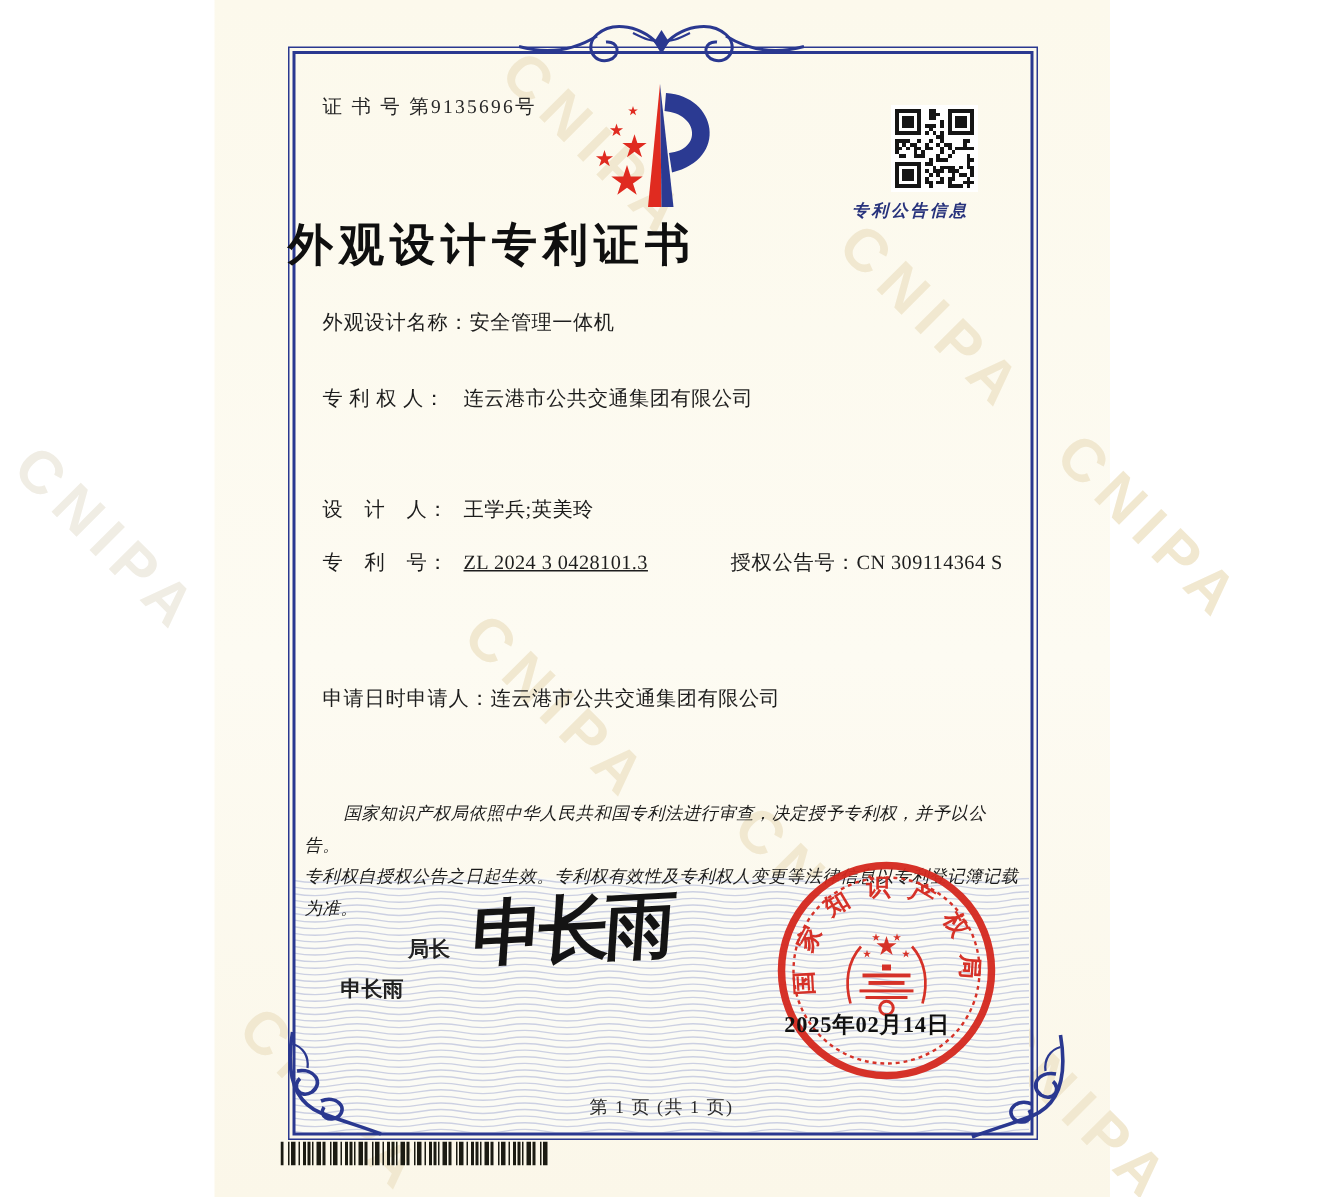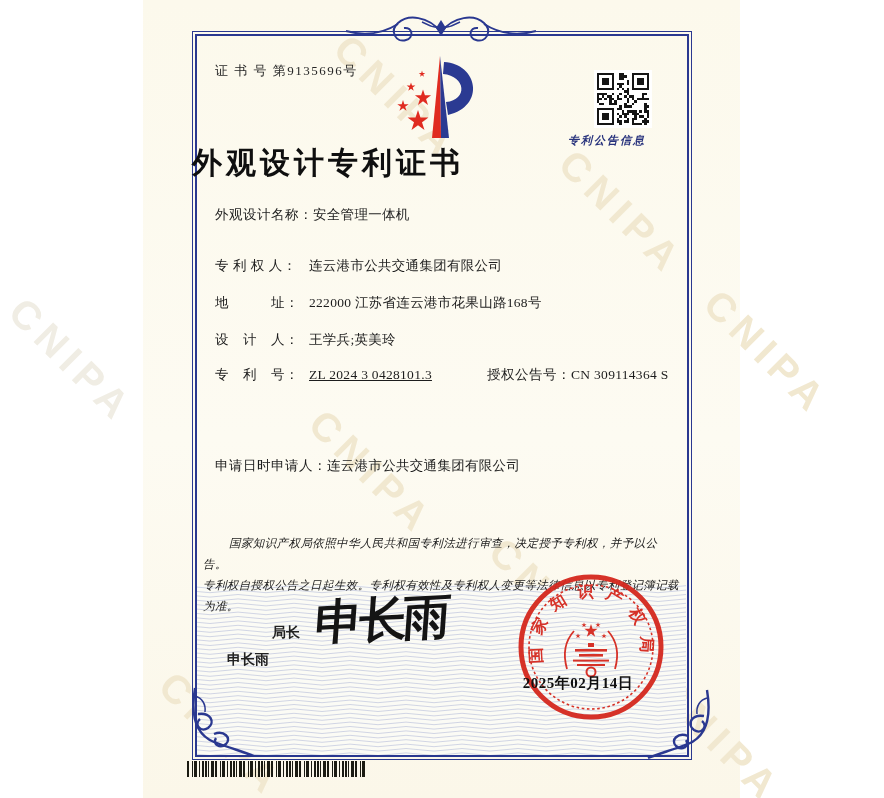--- a/index.html
+++ b/index.html
@@ -285,23 +285,20 @@
     <div class="qr-caption">专利公告信息</div>
 
     <div class="title">外观设计专利证书</div>
 
     <div class="row" style="top:257px;">
       <span class="flabel">专 利 权 人：</span><span class="fvalue">连云港市公共交通集团有限公司</span>
     </div>
     <div class="row" style="top:206px;">
       <span class="flabel">外观设计名称：</span><span class="fvalue">安全管理一体机</span>
     </div>
-    <div class="row" style="top:294px;">
-      <span class="flabel">地　　　址：</span><span class="fvalue">222000 江苏省连云港市花果山路168号</span>
-    </div>
     <div class="row" style="top:331px;">
       <span class="flabel">设　计　人：</span><span class="fvalue">王学兵;英美玲</span>
     </div>
     <div class="row" style="top:366px;text-decoration:underline;">
       <span class="flabel">专　利　号：</span><span class="fvalue">ZL 2024 3 0428101.3</span>
       <span class="col2"><span class="flabel">授权公告号：</span><span class="fvalue">CN 309114364 S</span></span>
     </div>
     <div class="row" style="top:437px;margin-top:20px;">
       <span class="flabel">申请日时申请人：</span><span class="fvalue">连云港市公共交通集团有限公司</span>
     </div>
@@ -336,20 +333,21 @@
         <rect x="-12" y="3" width="24" height="2.6" stroke="none"></rect>
         <rect x="-18" y="8.6" width="36" height="2" stroke="none"></rect>
         <rect x="-14" y="13" width="28" height="2" stroke="none"></rect>
         <circle cx="0" cy="21" r="4.5" fill="none" stroke-width="2"></circle>
         <path d="M -24 18 C -28 4 -26 -10 -17 -20" fill="none" stroke-width="1.8"></path>
         <path d="M 24 18 C 28 4 26 -10 17 -20" fill="none" stroke-width="1.8"></path>
       </g>
     </svg>
     <div class="seal-date">2025年02月14日</div>
 
+    <div class="footer">第 1 页 (共 1 页)</div>
     <svg class="barcode" id="barcode-svg" viewBox="0 0 181 16" preserveAspectRatio="none">
         <rect x="0" y="0" width="2" height="16" fill="#1b1b12"></rect>
         <rect x="5" y="0" width="1" height="16" fill="#1b1b12"></rect>
         <rect x="7" y="0" width="3" height="16" fill="#1b1b12"></rect>
         <rect x="12" y="0" width="1" height="16" fill="#1b1b12"></rect>
         <rect x="15" y="0" width="2" height="16" fill="#1b1b12"></rect>
         <rect x="18" y="0" width="2" height="16" fill="#1b1b12"></rect>
         <rect x="21" y="0" width="1" height="16" fill="#1b1b12"></rect>
         <rect x="24" y="0" width="3" height="16" fill="#1b1b12"></rect>
         <rect x="28" y="0" width="2" height="16" fill="#1b1b12"></rect>

